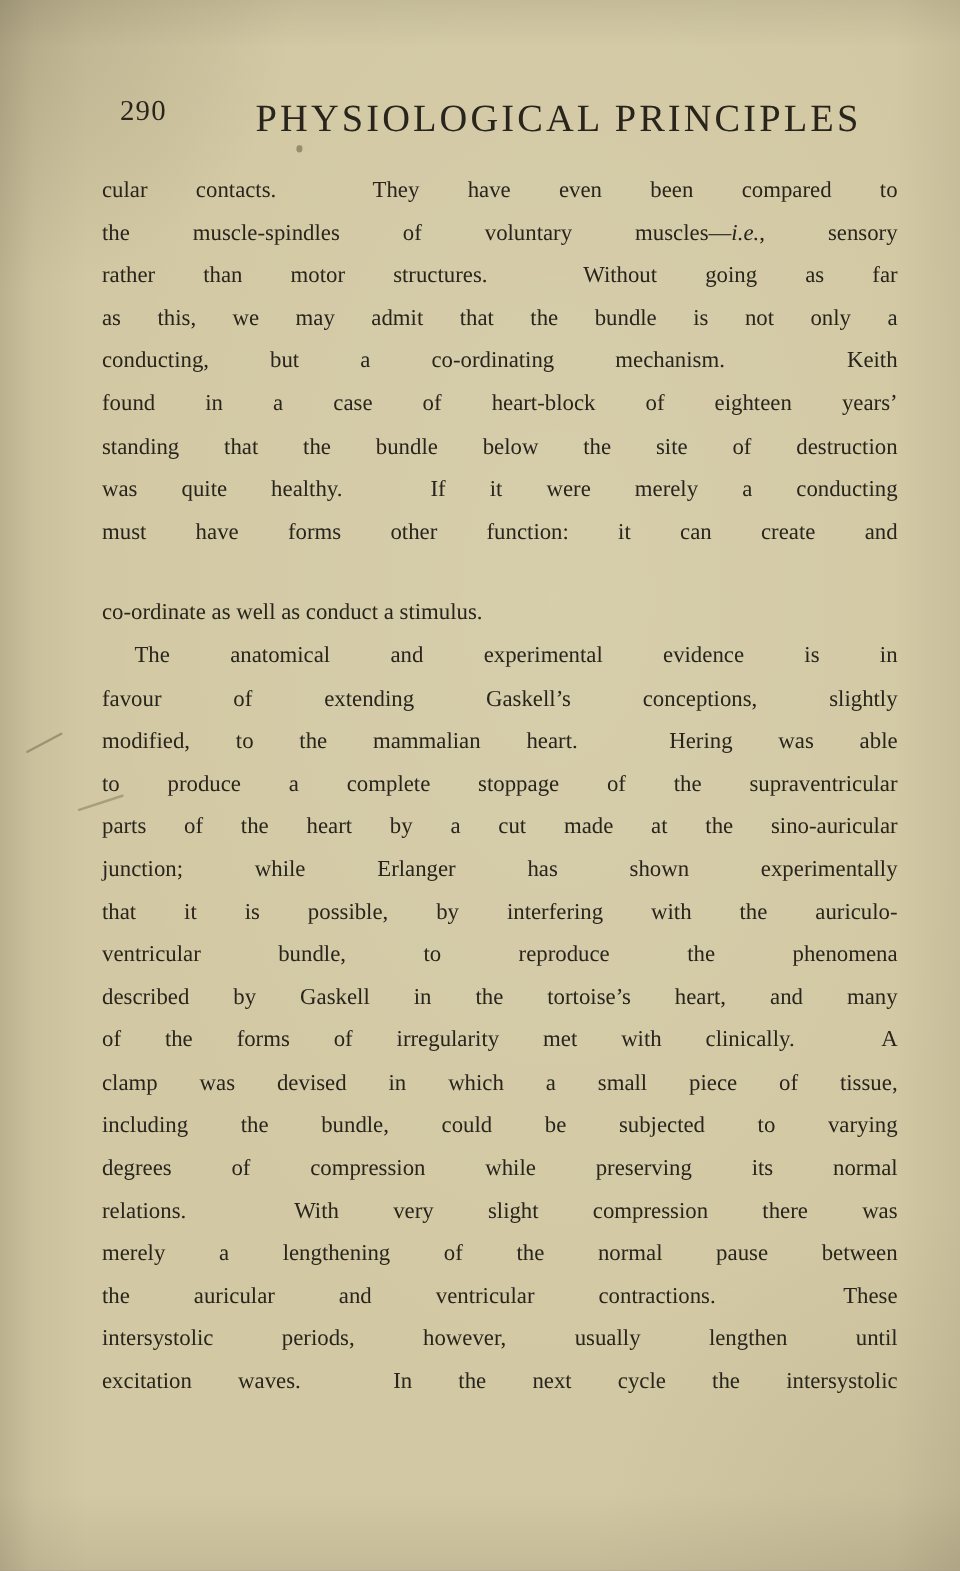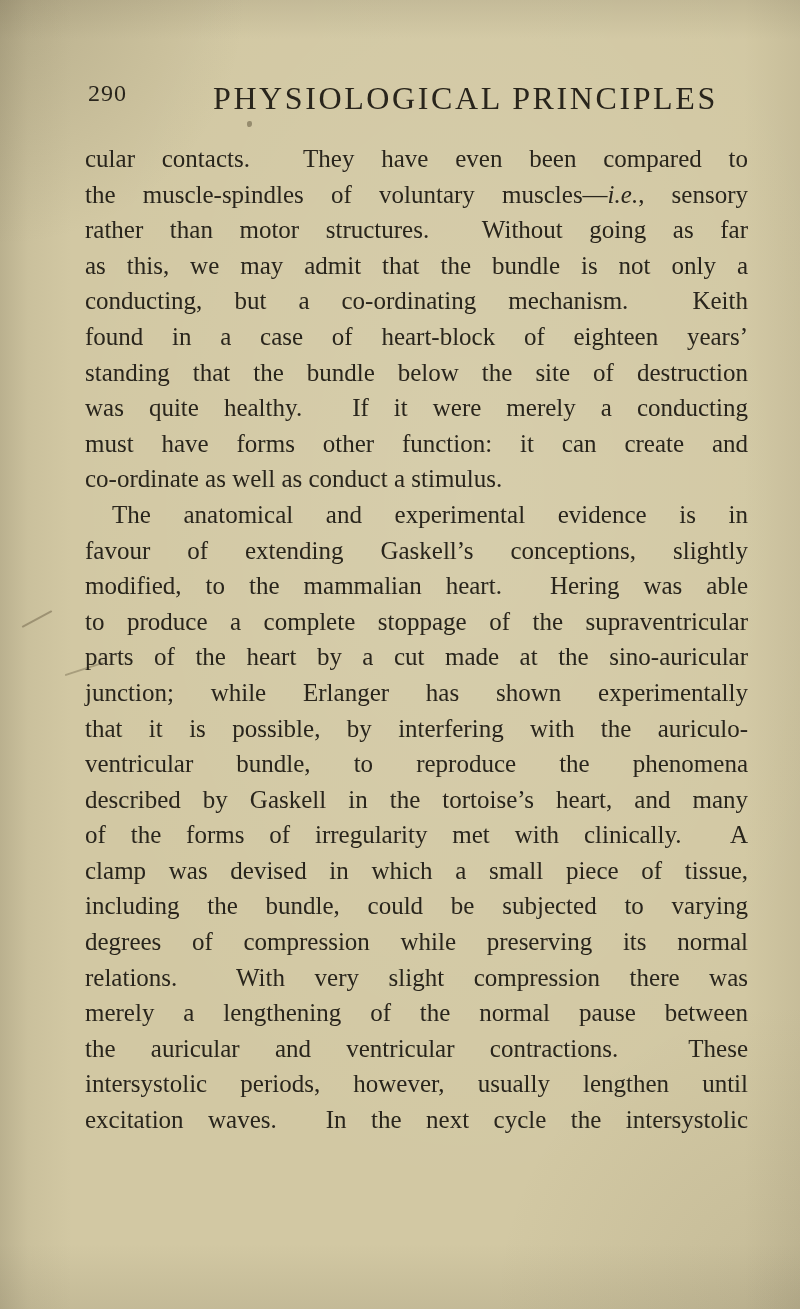--- a/index.html
+++ b/index.html
@@ -23,21 +23,21 @@
 
   .page-header {
     position: absolute;
     top: 80px;
     left: 0;
     width: 100%;
     height: 34px;
   }
   .page-number {
     position: absolute;
-    left: 88px;
+    left: 100px;
     top: 0;
     font-size: 24px;
     letter-spacing: 1px;
   }
   .running-title {
     position: absolute;
     left: 201px;
     top: 0;
     font-size: 32px;
     letter-spacing: 2.6px;
@@ -45,30 +45,31 @@
     margin-left: 12px;
   }
 
   .text-block {
     position: absolute;
     left: 85px;
     top: 141px;
     width: 663px;
   }
   .line {
-    font-size: 25px;
+    font-size: 19px;
     line-height: 35.6px;
     height: 35.6px;
     text-align: justify;
     text-align-last: justify;
     white-space: normal;
     overflow: visible;
   }
   .line.para-end {
     text-align-last: left;
+    margin-top: 32px;
   }
   .line.indent {
     padding-left: 27px;
     box-sizing: border-box;
   }
   .line em { font-style: italic; }
 
   
   .scan-artifact { position: absolute; pointer-events: none; }
   .artifact-speck {

